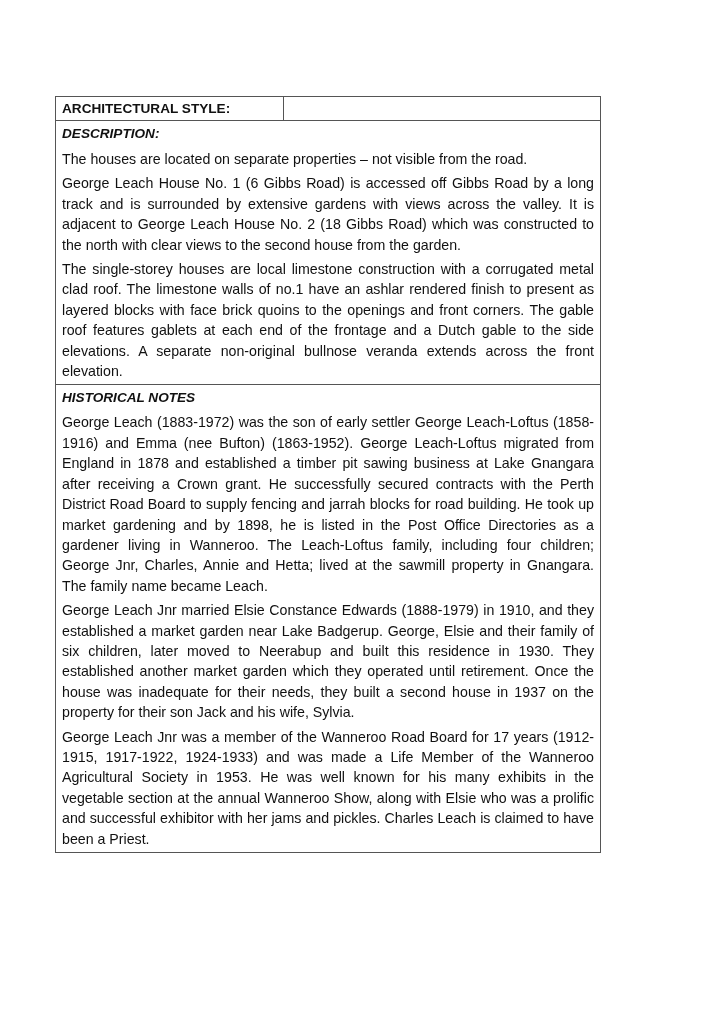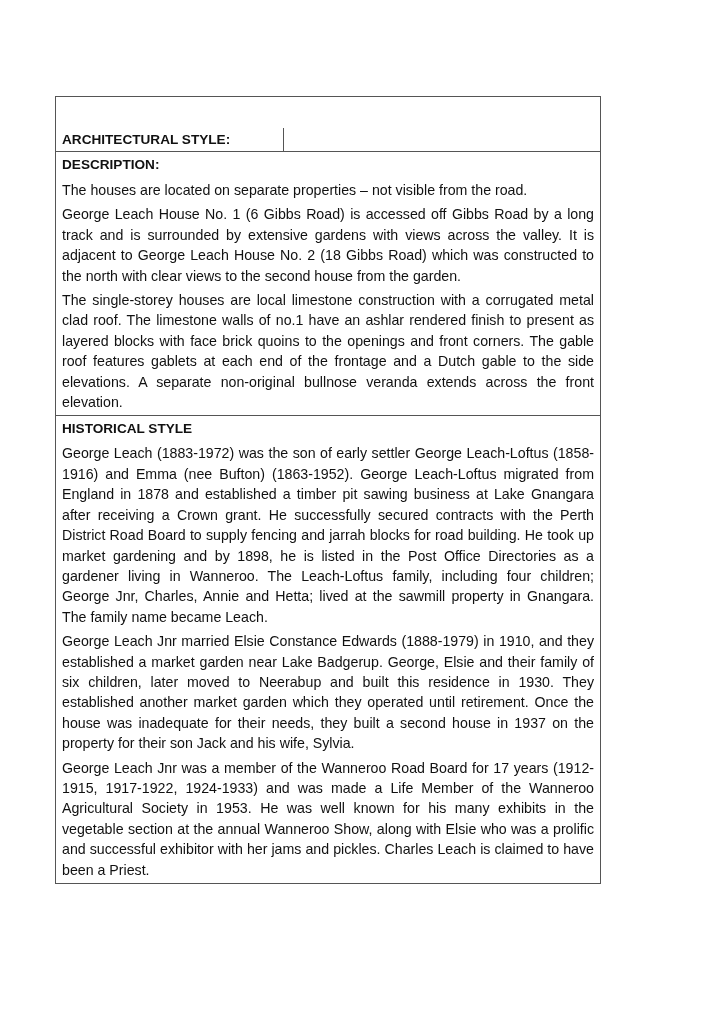--- a/index.html
+++ b/index.html
@@ -2,26 +2,26 @@
 <html><head>
 <meta charset="utf-8">
 <style>
   html, body { margin: 0; padding: 0; background: #ffffff; }
   body { width: 705px; height: 1024px; position: relative; overflow: hidden;
          font-family: "Liberation Sans", sans-serif; color: #111111; }
   .sheet { position: absolute; left: 55px; top: 96px; width: 546px;
            border: 1px solid #555555; box-sizing: border-box; }
   .row { border-bottom: 1px solid #555555; box-sizing: border-box; }
   .row:last-child { border-bottom: none; }
-  .row-split { display: flex; height: 24px; margin-top: 31px; }
+  .row-split { display: flex; height: 24px; }
   .cell-label { width: 228px; border-right: 1px solid #555555; padding: 3px 6px;
                 font-weight: bold; font-size: 13.6px; box-sizing: border-box; line-height: 18px; }
   .cell-value { flex: 1; padding: 3px 6px; font-size: 13.6px; line-height: 18px; }
   .block { padding: 2px 6px 3px 6px; }
-  .heading { font-weight: bold; font-size: 13.6px; line-height: 20px; padding-top: 1px; }
+  .heading { font-weight: bold; font-size: 13.6px; line-height: 20px; padding-top: 1px; font-style: italic; }
   p { margin: 4px 0 0 0; font-size: 14.2px; line-height: 20.4px; text-align: justify; }
   p.first { margin-top: 5px; }
   .status-row { padding: 2px 6px; font-size: 13.6px; line-height: 19px; height: 24px; box-sizing: border-box; }
   .status-row b { font-weight: bold; }
   .gap { display: inline-block; width: 14px; }
 </style>
 </head>
 <body>
 
 <div class="sheet">
@@ -32,19 +32,19 @@
 
   <div class="row block">
     <div class="heading">DESCRIPTION:</div>
     <p class="first">The houses are located on separate properties – not visible from the road.</p>
     <p>George Leach House No. 1 (6 Gibbs Road) is accessed off Gibbs Road by a long track and is surrounded by extensive gardens with views across the valley. It is adjacent to George Leach House No. 2 (18 Gibbs Road) which was constructed to the north with clear views to the second house from the garden.</p>
     <p>The single-storey houses are local limestone construction with a corrugated metal clad roof.  The limestone walls of no.1 have an ashlar rendered finish to present as layered blocks with face brick quoins to the openings and front corners. The gable roof features gablets at each end of the frontage and a Dutch gable to the side elevations.  A separate non-original bullnose veranda extends across the front elevation.</p>
   </div>
 
 
   <div class="row block">
-    <div class="heading">HISTORICAL STYLE</div>
+    <div class="heading">HISTORICAL NOTES</div>
     <p>George Leach (1883-1972) was the son of early settler George Leach-Loftus (1858-1916) and Emma (nee Bufton) (1863-1952).  George Leach-Loftus migrated from England in 1878 and established a timber pit sawing business at Lake Gnangara after receiving a Crown grant.  He successfully secured contracts with the Perth District Road Board to supply fencing and jarrah blocks for road building.  He took up market gardening and by 1898, he is listed in the Post Office Directories as a gardener living in Wanneroo. The Leach-Loftus family, including four children; George Jnr, Charles, Annie and Hetta; lived at the sawmill property in Gnangara.  The family name became Leach.</p>
     <p>George Leach Jnr married Elsie Constance Edwards (1888-1979) in 1910, and they established a market garden near Lake Badgerup.  George, Elsie and their family of six children, later moved to Neerabup and built this residence in 1930. They established another market garden which they operated until retirement. Once the house was inadequate for their needs, they built a second house in 1937 on the property for their son Jack and his wife, Sylvia.</p>
     <p>George Leach Jnr was a member of the Wanneroo Road Board for 17 years (1912-1915, 1917-1922, 1924-1933) and was made a Life Member of the Wanneroo Agricultural Society in 1953. He was well known for his many exhibits in the vegetable section at the annual Wanneroo Show, along with Elsie who was a prolific and successful exhibitor with her jams and pickles. Charles Leach is claimed to have been a Priest.</p>
   </div>
 
 </div>
 
 </body></html>

